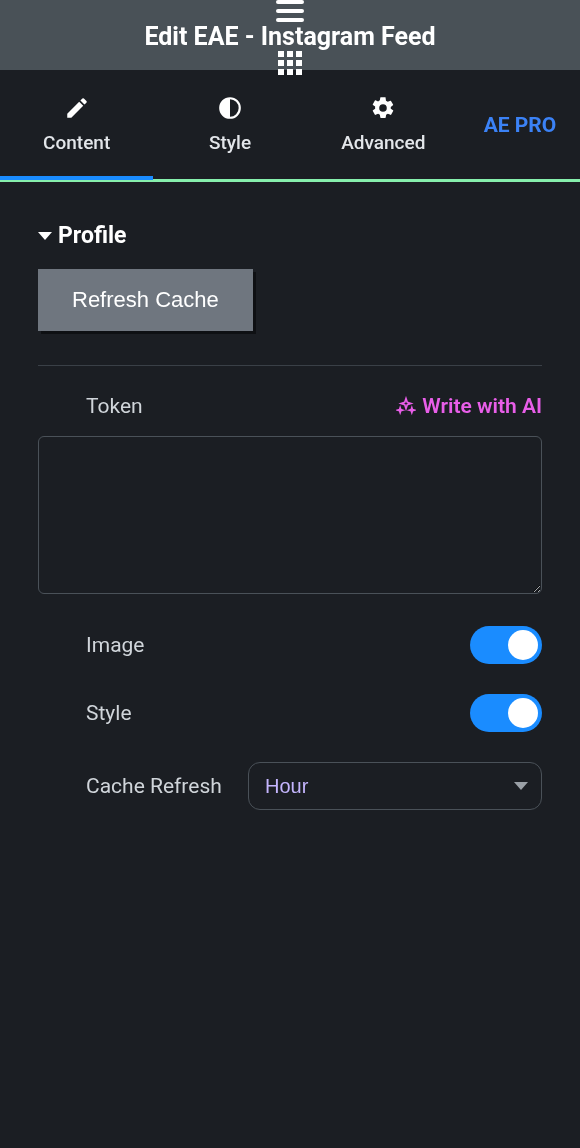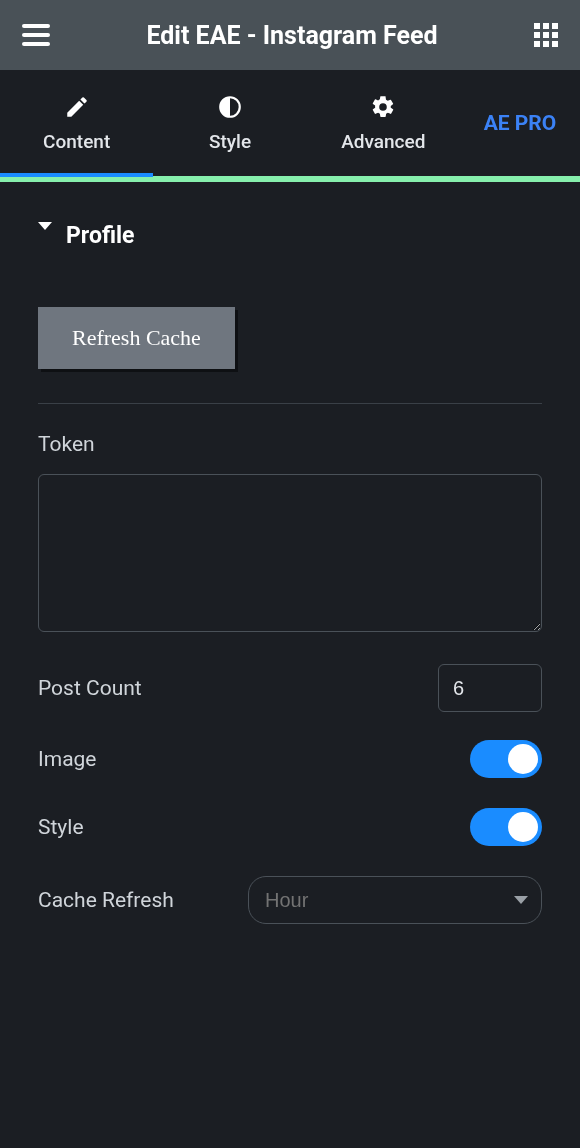--- a/index.html
+++ b/index.html
@@ -1,58 +1,58 @@
 <!DOCTYPE html>
 <html><head>
 <meta charset="utf-8">
 <style>
   * { box-sizing: border-box; margin: 0; padding: 0; }
   html, body { width: 580px; height: 1148px; font-family: -apple-system, BlinkMacSystemFont, "Segoe UI", Roboto, sans-serif; background: #1b1e23; color: #e3e6ea; overflow: hidden; }
   
-  .topbar { height: 70px; background: #495157; display: flex; align-items: center; justify-content: space-between; padding: 0 22px; }
+  .topbar { height: 70px; background: #495157; display: flex; align-items: center; justify-content: space-between; padding: 0 22px; flex-direction: column; }
   .hamburger { display: flex; flex-direction: column; gap: 5px; cursor: pointer; }
   .hamburger span { width: 28px; height: 4px; background: #fff; border-radius: 2px; }
   .title { color: #fff; font-size: 25px; font-weight: 700; }
   .grid-icon { display: grid; grid-template-columns: repeat(3, 6px); grid-template-rows: repeat(3, 6px); gap: 3px; cursor: pointer; }
   .grid-icon span { background: #fff; width: 6px; height: 6px; }
   
-  .tabs { height: 112px; display: flex; align-items: stretch; border-bottom: 6px solid #86efac; }
+  .tabs { height: 112px; display: flex; align-items: stretch; border-bottom: 3px solid #86efac; }
   .tab { flex: 1; display: flex; flex-direction: column; align-items: center; justify-content: center; gap: 10px; cursor: pointer; color: #cfd4da; position: relative; }
   .tab.active::after { content: ""; position: absolute; left: 0; right: 0; bottom: -1px; height: 4px; background: #1a8cff; }
   .tab-icon { width: 26px; height: 26px; display: flex; align-items: center; justify-content: center; }
   .tab-label { font-size: 19px; font-weight: 500; color: #e3e6ea; }
   .ae-pro { flex: 0 0 120px; display: flex; align-items: center; justify-content: center; font-size: 21px; font-weight: 700; color: #3b82f6; cursor: pointer; }
   
   .panel { padding: 40px 38px 0 38px; }
   
-  .section-header { display: flex; align-items: flex-start; gap: 14px; cursor: pointer; margin-bottom: 58px; }
+  .section-header { display: flex; align-items: center; gap: 6px; cursor: pointer; margin-bottom: 20px; }
   .caret-down { width: 0; height: 0; border-left: 7px solid transparent; border-right: 7px solid transparent; border-top: 8px solid #fff; }
   .section-title { font-size: 23px; font-weight: 700; color: #fff; }
   
-  .refresh-btn { background: #6f767f; color: #fff; font-size: 22px; font-weight: 400; padding: 18px 34px; border: none; cursor: pointer; box-shadow: 3px 3px 0 rgba(0,0,0,.45); margin-bottom: 34px; font-family: Liberation Serif, serif; }
+  .refresh-btn { background: #6f767f; color: #fff; font-size: 22px; font-weight: 400; padding: 18px 34px; border: none; cursor: pointer; box-shadow: 3px 3px 0 rgba(0,0,0,.45); margin-bottom: 34px; }
   
   .divider { height: 1px; background: #3a4047; margin-bottom: 28px; }
   
-  .row { display: flex; align-items: center; justify-content: space-between; margin-bottom: 28px; }
+  .row { display: flex; align-items: center; justify-content: space-between; margin-bottom: 28px; margin-left: 48px; }
   .row-label { font-size: 21px; color: #d0d5da; }
   
   .ai-link { display: flex; align-items: center; gap: 6px; color: #e85ee8; font-size: 21px; font-weight: 600; cursor: pointer; }
   .sparkle { width: 20px; height: 20px; }
   
   textarea.token { width: 100%; height: 158px; background: transparent; border: 1px solid #4a5158; border-radius: 6px; resize: both; color: #e3e6ea; font-size: 18px; padding: 10px; margin-top: -10px; margin-bottom: 28px; }
   
   .num-input { width: 104px; height: 48px; background: transparent; border: 1px solid #4a5158; border-radius: 6px; color: #e3e6ea; font-size: 20px; padding: 0 14px; }
   
   .toggle { width: 72px; height: 38px; border-radius: 19px; background: #1a8cff; position: relative; cursor: pointer; }
   .toggle .knob { position: absolute; width: 30px; height: 30px; border-radius: 50%; background: #fff; top: 4px; right: 4px; transition: all .15s; }
   
   .media-row { margin-bottom: 30px; }
   
   .select-wrap { position: relative; width: 294px; }
-  .select { width: 100%; height: 48px; background: transparent; border: 1px solid #4a5158; border-radius: 18px; color: #737373; font-size: 20px; padding: 0 16px; appearance: none; cursor: pointer; }
+  .select { width: 100%; height: 48px; background: transparent; border: 1px solid #4a5158; border-radius: 12px; color: #c4b5fd; font-size: 20px; padding: 0 16px; appearance: none; cursor: pointer; }
   .select-caret { position: absolute; right: 14px; top: 50%; transform: translateY(-50%); pointer-events: none; width: 0; height: 0; border-left: 7px solid transparent; border-right: 7px solid transparent; border-top: 8px solid #9aa0a6; }
 </style>
 </head>
 <body>
 
 <div class="topbar">
   <div class="hamburger">
     <span></span>
       <span></span>
       <span></span>
@@ -107,28 +107,30 @@
     <div class="caret-down"></div>
     <div class="section-title">Profile</div>
   </div>
 
   <button class="refresh-btn">Refresh Cache</button>
 
   <div class="divider"></div>
 
   <div class="row">
     <div class="row-label">Token</div>
+    <div class="ai-link">
+      <svg class="sparkle" viewBox="0 0 24 24" fill="none" stroke="#e85ee8" stroke-width="2">
+          <path d="M12 3l1.5 4.5L18 9l-4.5 1.5L12 15l-1.5-4.5L6 9l4.5-1.5L12 3zM19 14l.75 2.25L22 17l-2.25.75L19 20l-.75-2.25L16 17l2.25-.75L19 14zM5 14l.75 2.25L8 17l-2.25.75L5 20l-.75-2.25L2 17l2.25-.75L5 14z"></path>
+        </svg>
+      <span>Write with AI</span>
+    </div>
   </div>
 
   <textarea class="token" style=""></textarea>
 
-  <div class="row">
-    <div class="row-label">Post Count</div>
-    <input class="num-input" type="text" value="6" style="">
-  </div>
 
   <div class="row media-row">
     <div class="row-label">Image</div>
     <div class="toggle">
         <div class="knob"></div>
       </div>
   </div>
 
 
   <div class="row media-row">

